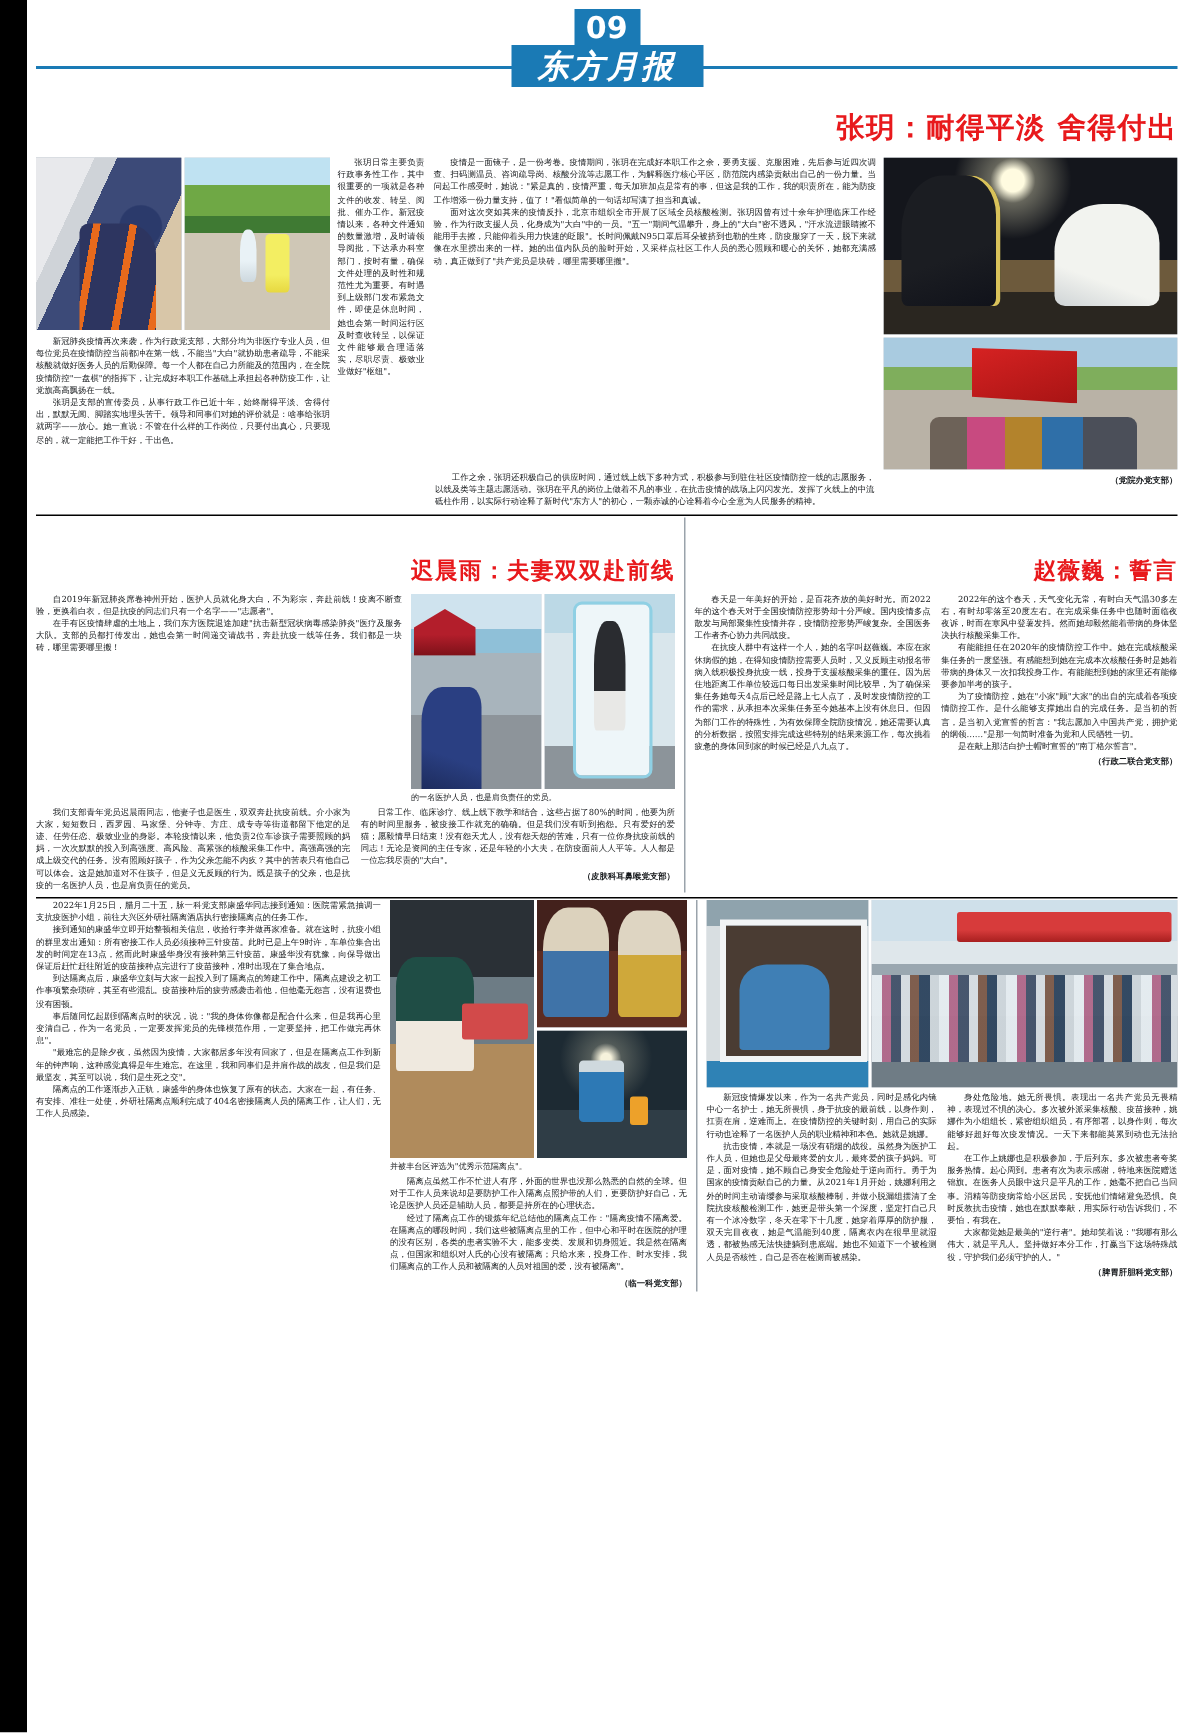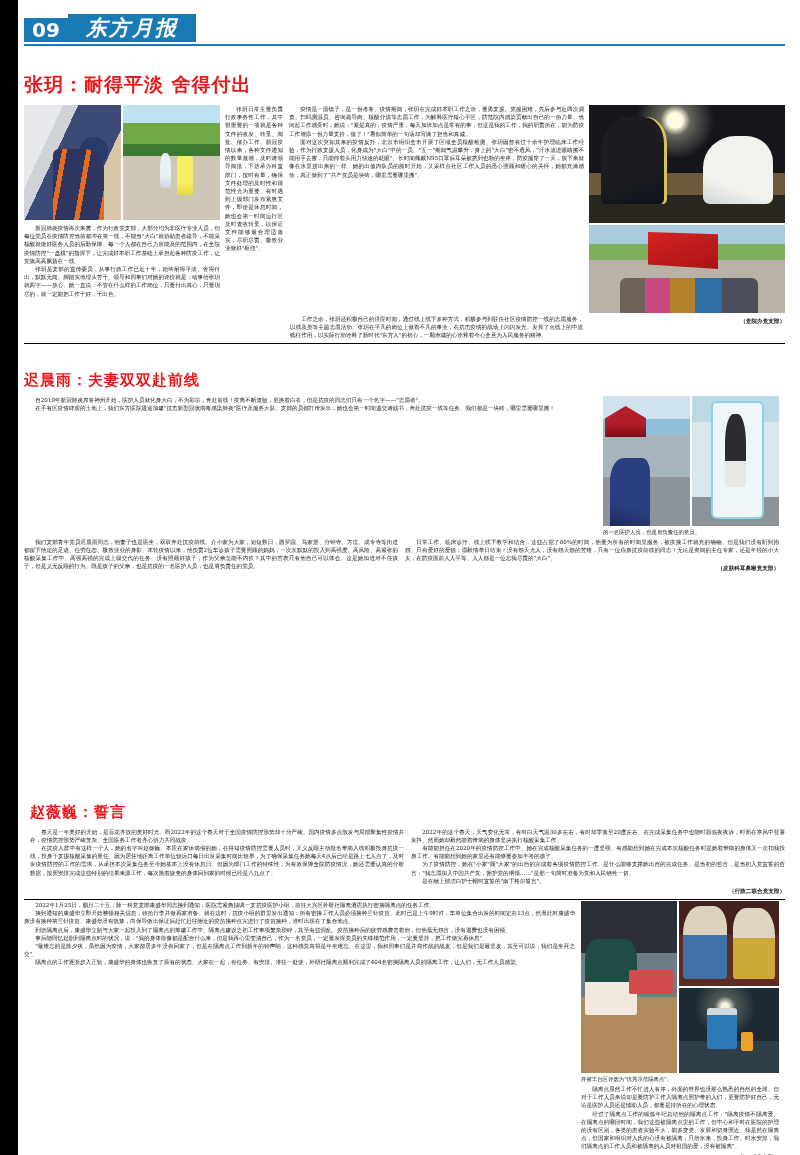--- a/index.html
+++ b/index.html
@@ -29,23 +29,24 @@
   .content {
     position: absolute;
     left: 18px; top: 0;
     width: 775px; height: 1155px;
     background: #fff;
     padding: 6px 8px 4px 6px;
   }
 
   
   .masthead {
-    display: flex; align-items: flex-end;
+    display: flex; align-items: center;
     height: 36px;
     margin-bottom: 2px;
+    flex-direction: column;
   }
   .page-num {
     width: 44px;
     background: #1a7ab5;
     color: #ffffff;
     font-size: 20px;
     font-weight: bold;
     display: flex; align-items: center; justify-content: center;
     font-family: "DejaVu Sans", sans-serif;
     letter-spacing: 0px;
@@ -106,21 +107,21 @@
     font-weight: bold;
     font-style: italic;
     letter-spacing: 2px;
   }
   .masthead-rule {
     height: 2px; background: #1a7ab5; margin-bottom: 3px;
   }
 
   
   .headline {
-    text-align: left;
+    text-align: right;
     color: #e8191c;
     font-family: "DejaVu Serif", "Liberation Serif", serif;
     font-weight: bold;
     letter-spacing: 1px;
     margin-top: 20px;
   }
   .headline-lg { font-size: 19px; padding: 6px 0 7px; }
   .headline-md { font-size: 15px; padding: 6px 0 6px; }
 
   
@@ -153,21 +154,21 @@
   .b1-top { display: flex; gap: 5px; align-items: flex-start; }
   .b1-photos-left { width: 196px; flex: 0 0 196px; }
   .b1-photorow { display: flex; gap: 2px; height: 115px; }
   .b1-right { width: 196px; flex: 0 0 196px; }
   .b1-mid { flex: 1; display: flex; gap: 6px; }
   .b1-col { flex: 1; }
 
   .photo { overflow: hidden; position: relative; background: #cfd6db; }
 
   
-  .two-up { display: flex; flex-direction: column; }
+  .two-up { display: flex; }
   .two-up > .half { flex: 1 1 0; min-width: 0; padding: 0 6px; }
   .two-up > .half:first-child { padding-left: 0; }
   .two-up > .half:last-child { padding-right: 0; }
 
   .cols2 { display: flex; gap: 7px; }
   .cols2 > div { flex: 1 1 0; min-width: 0; }
   .cols3 { display: flex; gap: 6px; }
   .cols3 > div { flex: 1 1 0; min-width: 0; }
 
   .caption {

